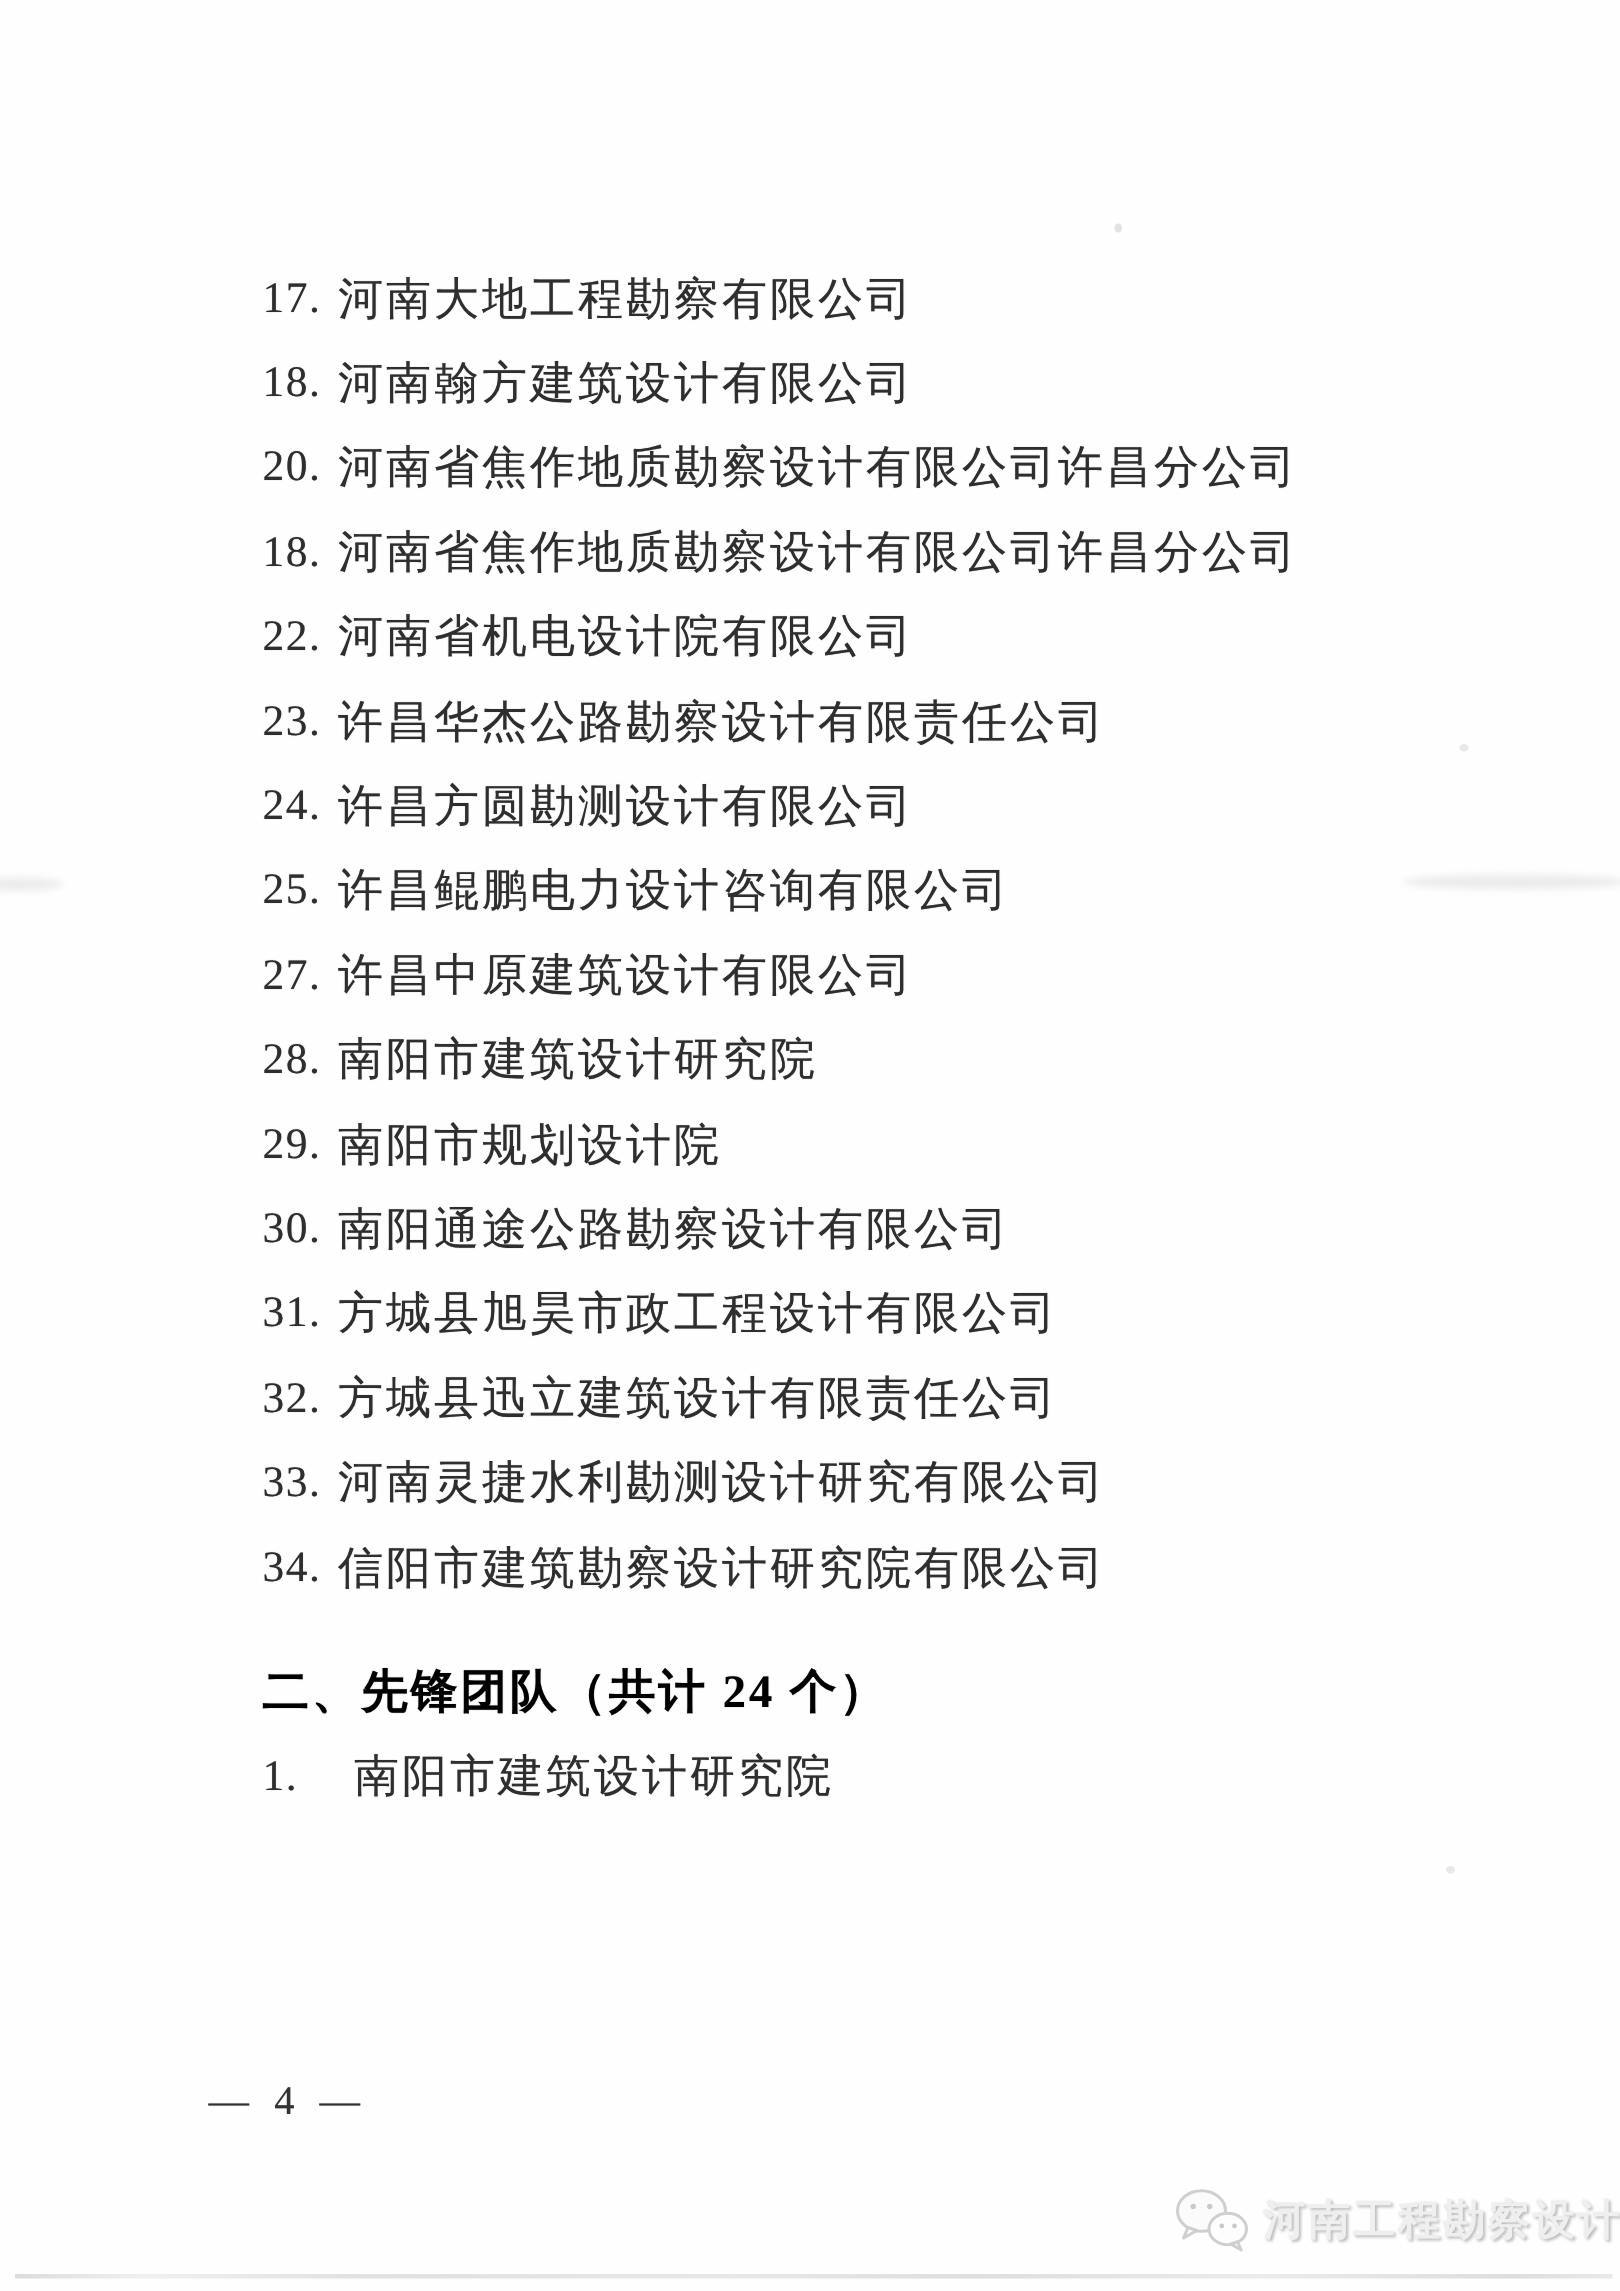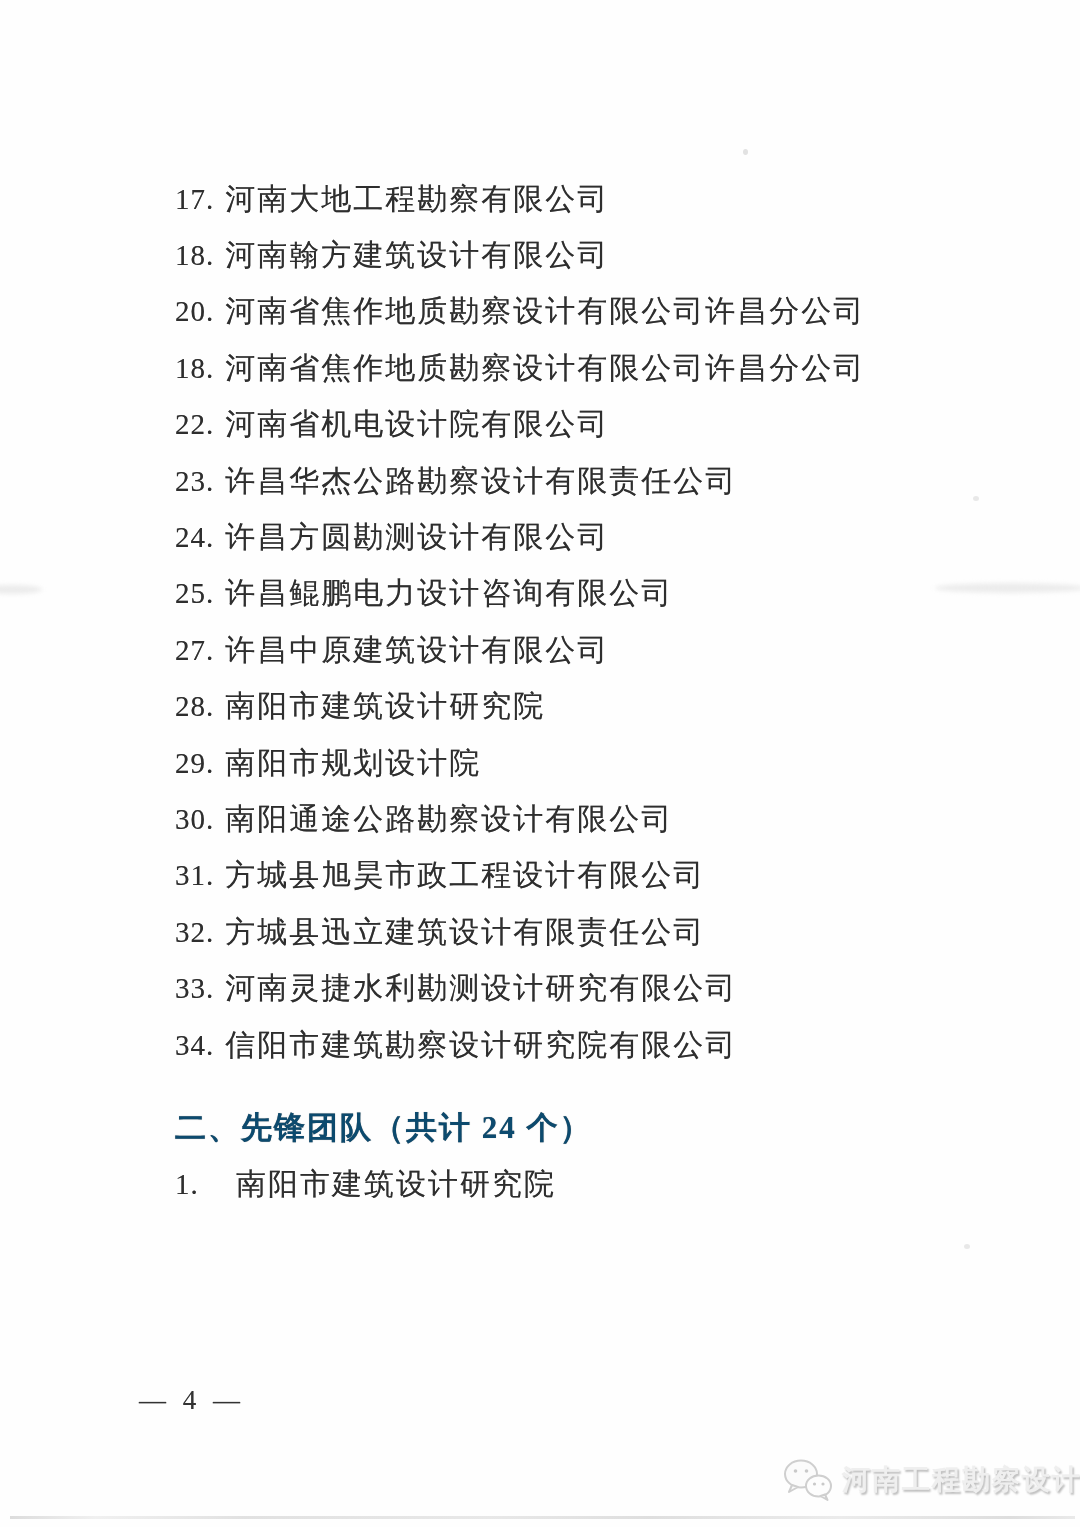--- a/index.html
+++ b/index.html
@@ -40,21 +40,21 @@
     letter-spacing: 2px;
   }
   .heading {
     margin-top: 27px;
     height: 56px;
     display: flex;
     align-items: center;
     font-weight: bold;
     font-size: 31px;
     letter-spacing: 2px;
-    color: #0c4a6e;
+    color: #000000;
     text-shadow: 0 0 0.7px rgba(37,37,37,0.6);
     white-space: nowrap;
   }
   .page-number {
     position: absolute;
     left: 139px;
     top: 1385px;
     font-size: 27px;
     letter-spacing: 5px;
     color: #333333;

